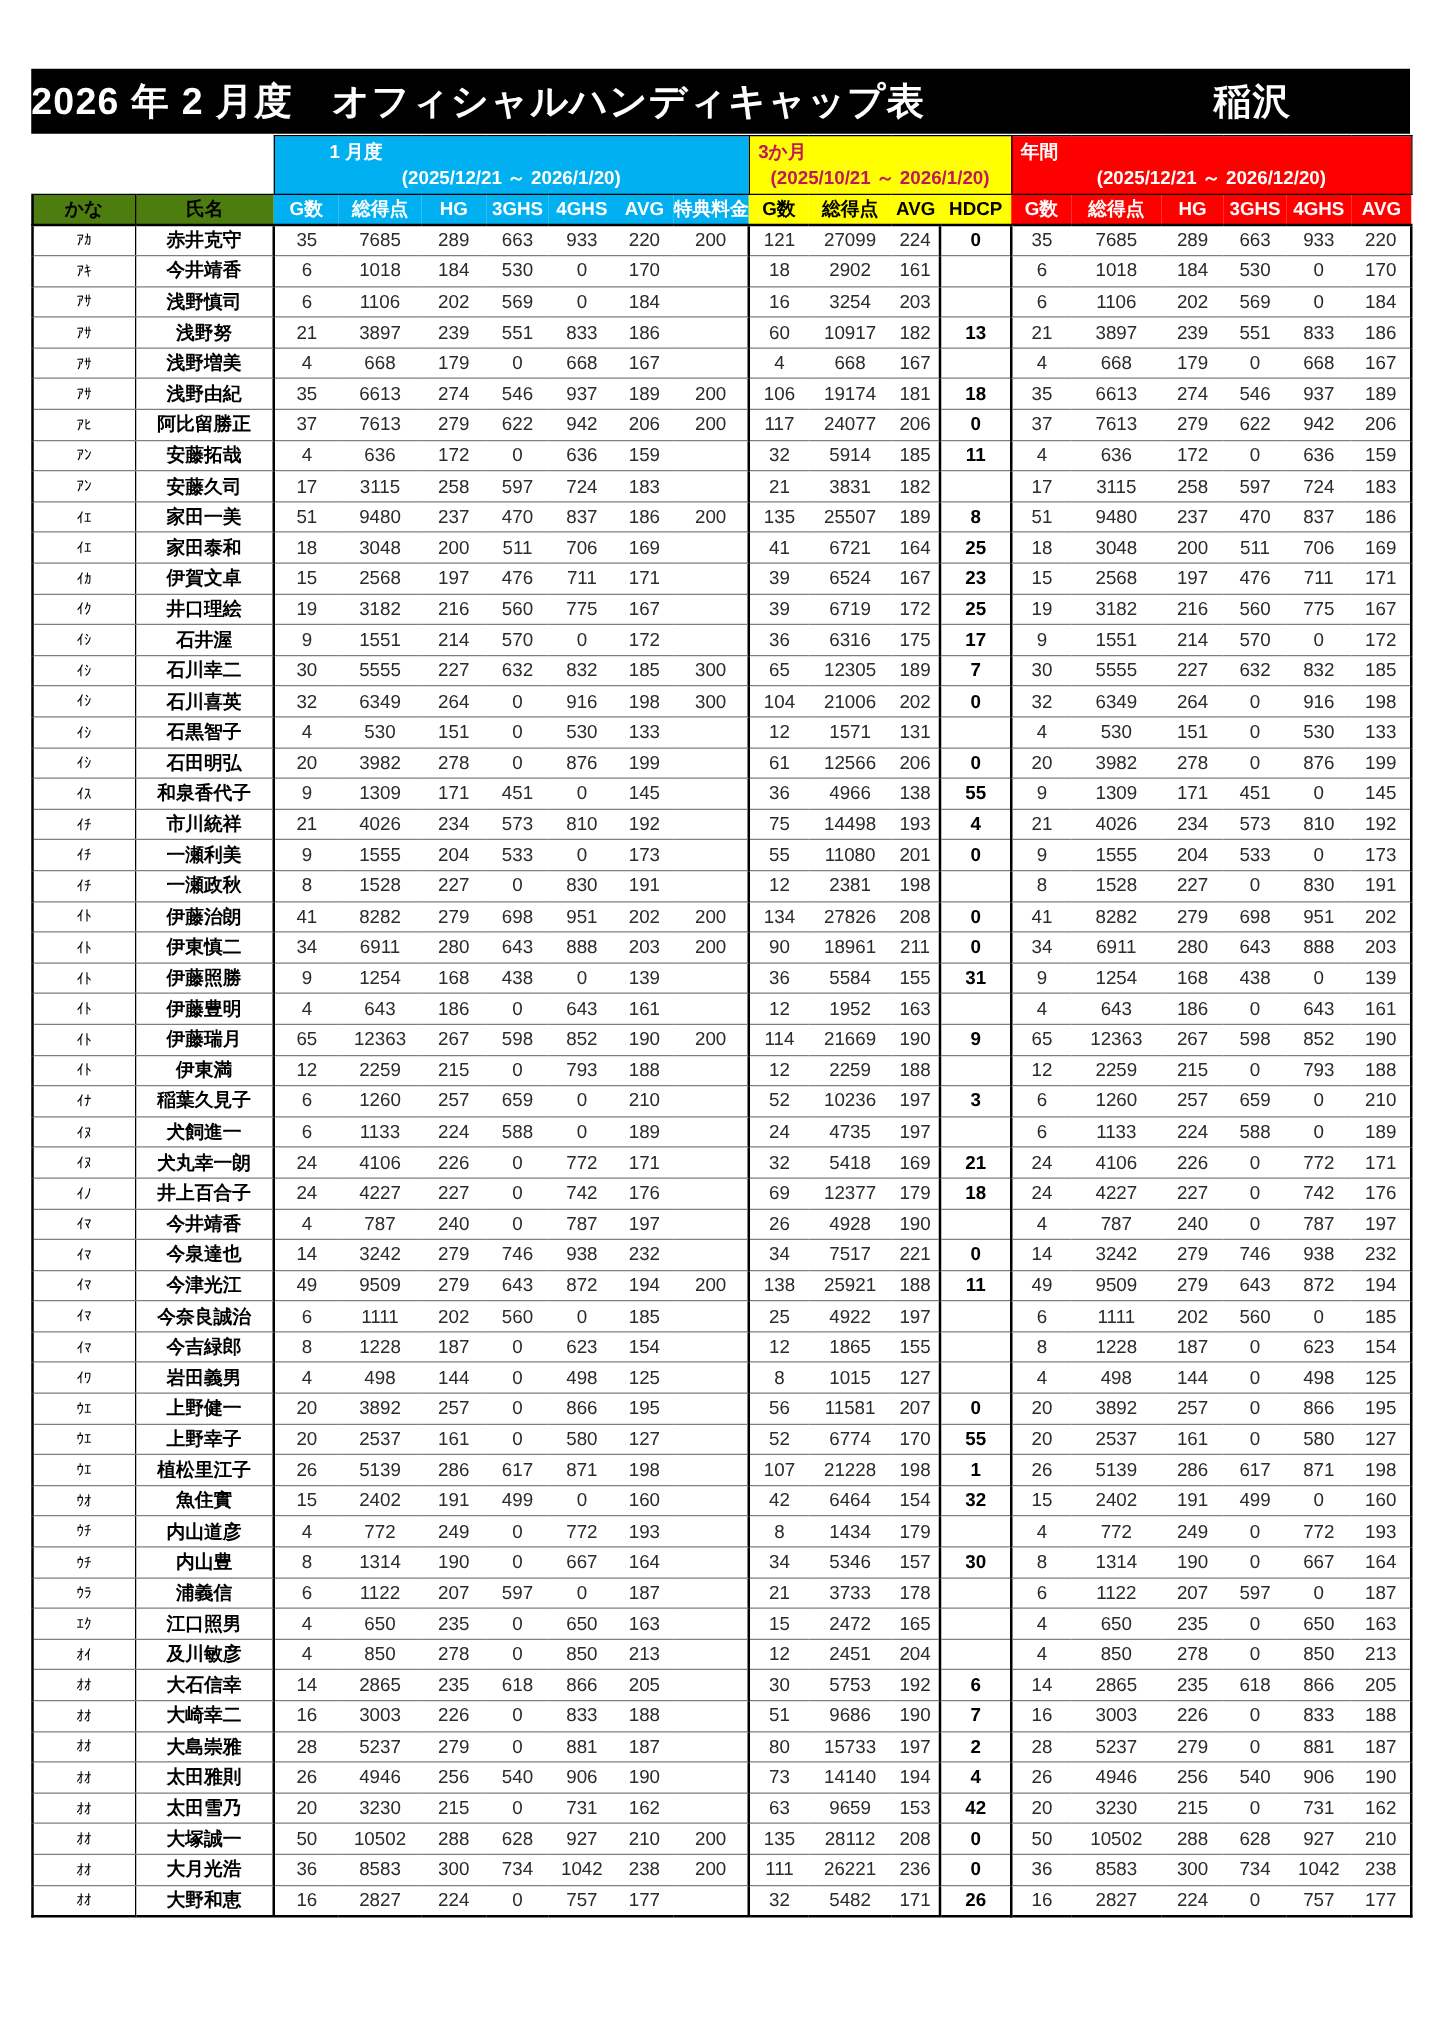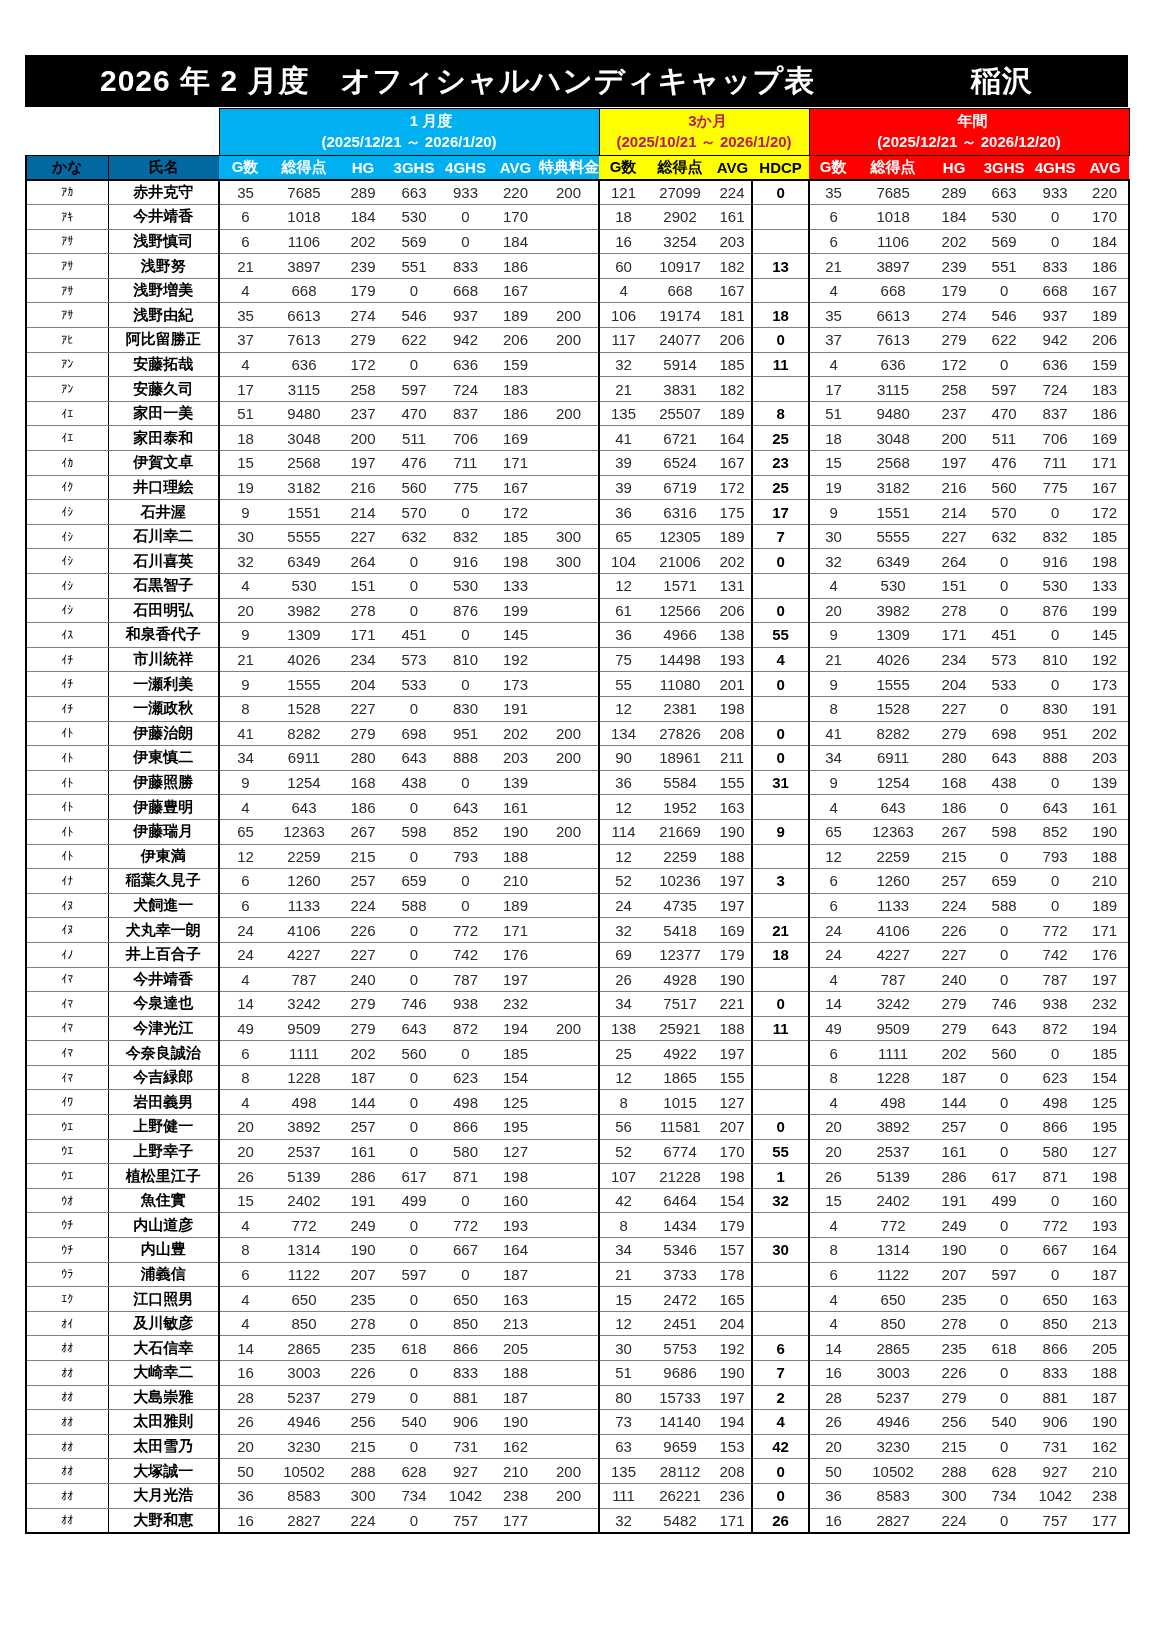--- a/index.html
+++ b/index.html
@@ -14,51 +14,51 @@
     --c-year:#FF0000;
     --row-line:#7f7f7f;
   }
   .sheet{position:absolute;left:25px;top:55px;width:1103px;}
   
   .titlebar{
     height:52px;background:#000;color:#fff;
     display:flex;align-items:center;
     font-weight:bold;font-size:30px;letter-spacing:1px;
   }
-  .titlebar .main{padding-left:75px;flex:1;}
+  .titlebar .main{flex:1;}
   .titlebar .loc{padding-right:95px;}
   
   table{border-collapse:collapse;table-layout:fixed;width:1103px;margin-top:1px;}
   col.c-kana{width:82px;}  col.c-name{width:111px;}
   col.cm0{width:52px;} col.cm1{width:66px;} col.cm2{width:52px;} col.cm3{width:50px;}
   col.cm4{width:53px;} col.cm5{width:47px;} col.cm6{width:60px;}
   col.cq0{width:48px;} col.cq1{width:66px;} col.cq2{width:39px;}
   col.chd{width:57px;}
   col.cy0{width:48px;} col.cy1{width:72px;} col.cy2{width:50px;} col.cy3{width:50px;}
   col.cy4{width:52px;} col.cy5{width:48px;}
 
   
   tr.band{height:47px;}
   tr.band td{padding:0;vertical-align:top;border:1px solid #000;}
   td.band-corner{background:#fff;border:none !important;}
   td.band-month{background:var(--c-month);color:#fff;}
   td.band-quarter{background:var(--c-quarter);color:#be185d;}
   td.band-year{background:var(--c-year);color:#fff;}
-  .band-label{font-weight:bold;font-size:15px;padding:3px 0 0 44px;text-align:center;}
+  .band-label{font-weight:bold;font-size:15px;padding:3px 0 0 44px;}
   td.band-quarter .band-label{padding-left:7px;}
   td.band-year .band-label{padding-left:7px;}
   .band-range{font-weight:bold;font-size:15px;text-align:center;padding-top:2px;}
 
   
   tr.cols{height:24px;}
   tr.cols th{
     font-size:15px;font-weight:bold;padding:0;text-align:center;
     border-top:1px solid #000;border-bottom:2px solid #000;
   }
-  th.h-kana,th.h-name{background:#0369a1;color:#000;border-left:1px solid #000;}
+  th.h-kana,th.h-name{background:#4d7c0f;color:#000;border-left:1px solid #000;}
   th.h-kana{border-left:2px solid #000;}
   th.h-month{background:var(--c-month);color:#fff;}
   th.h-quarter{background:var(--c-quarter);color:#000;}
   th.h-hdcp{background:var(--c-quarter);color:#000;margin-left:24px;}
   th.h-year{background:var(--c-year);color:#fff;}
   th.small{font-size:10px;margin-left:46px;}
 
   
   tbody td{
     height:23.6px;text-align:center;font-size:15px;color:#2b2b2b;

